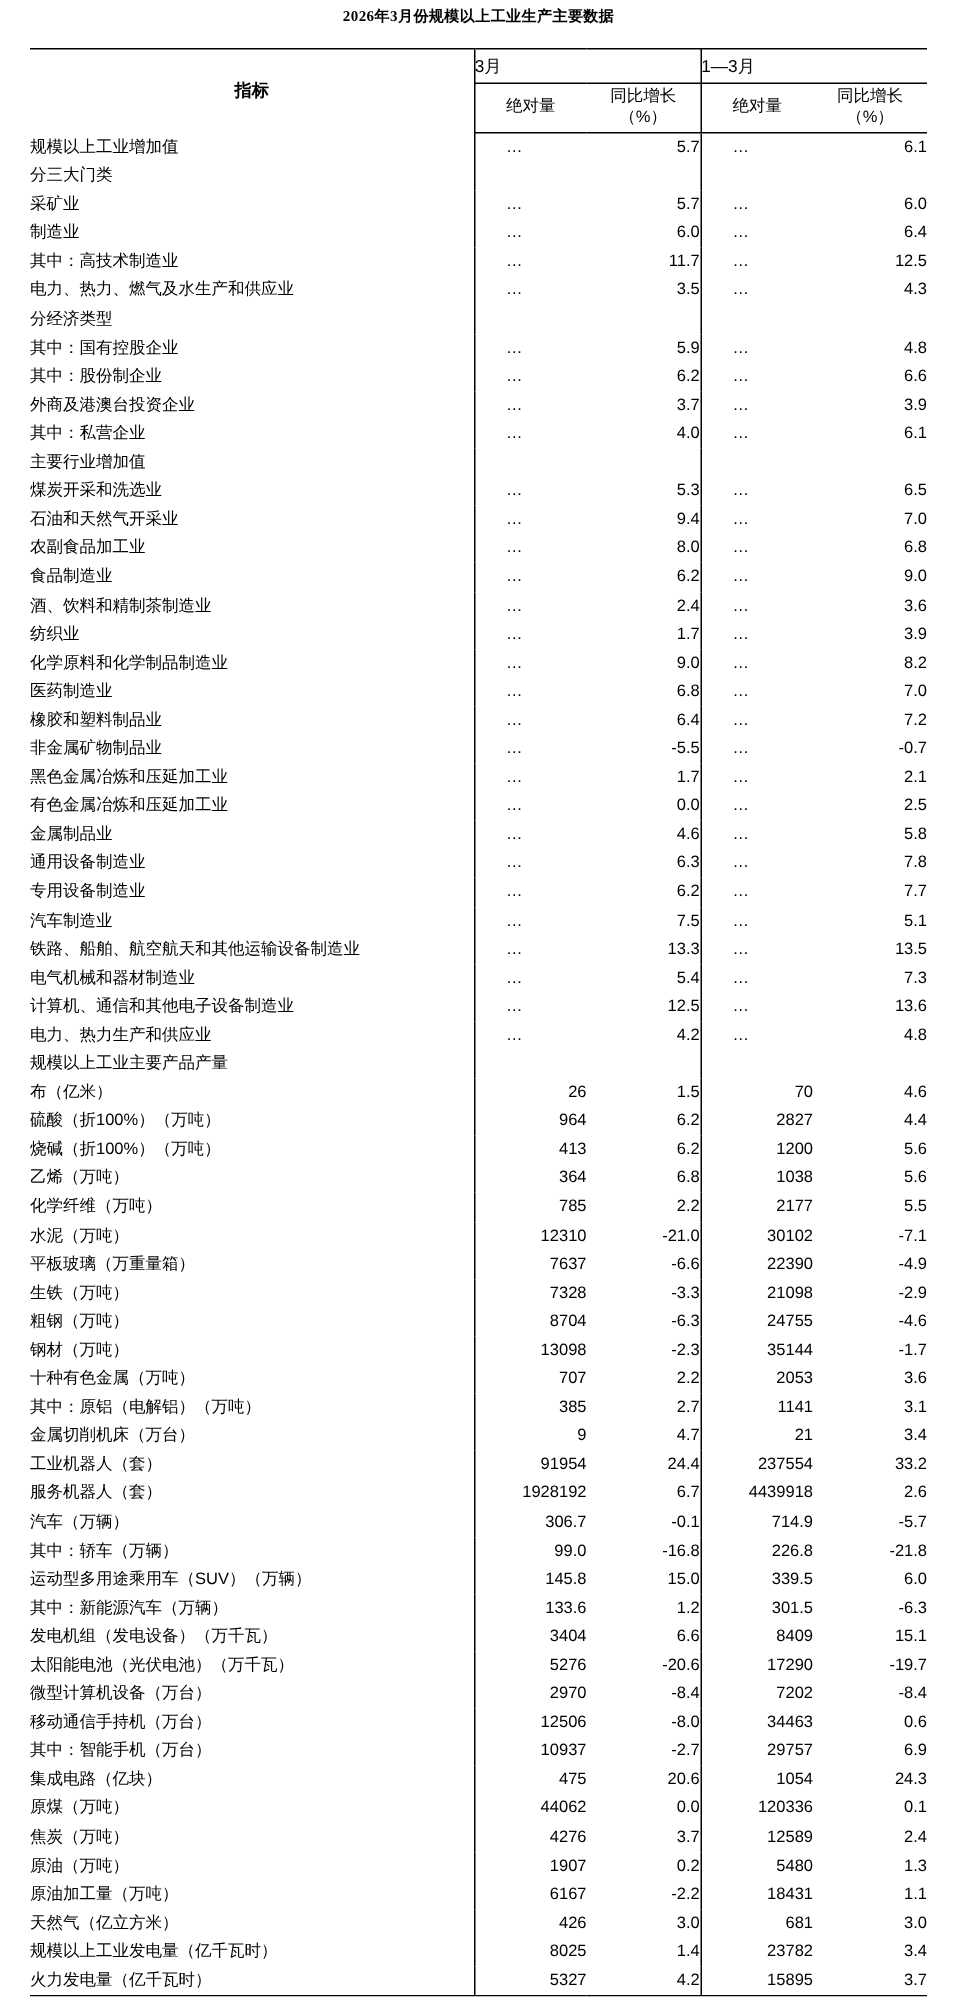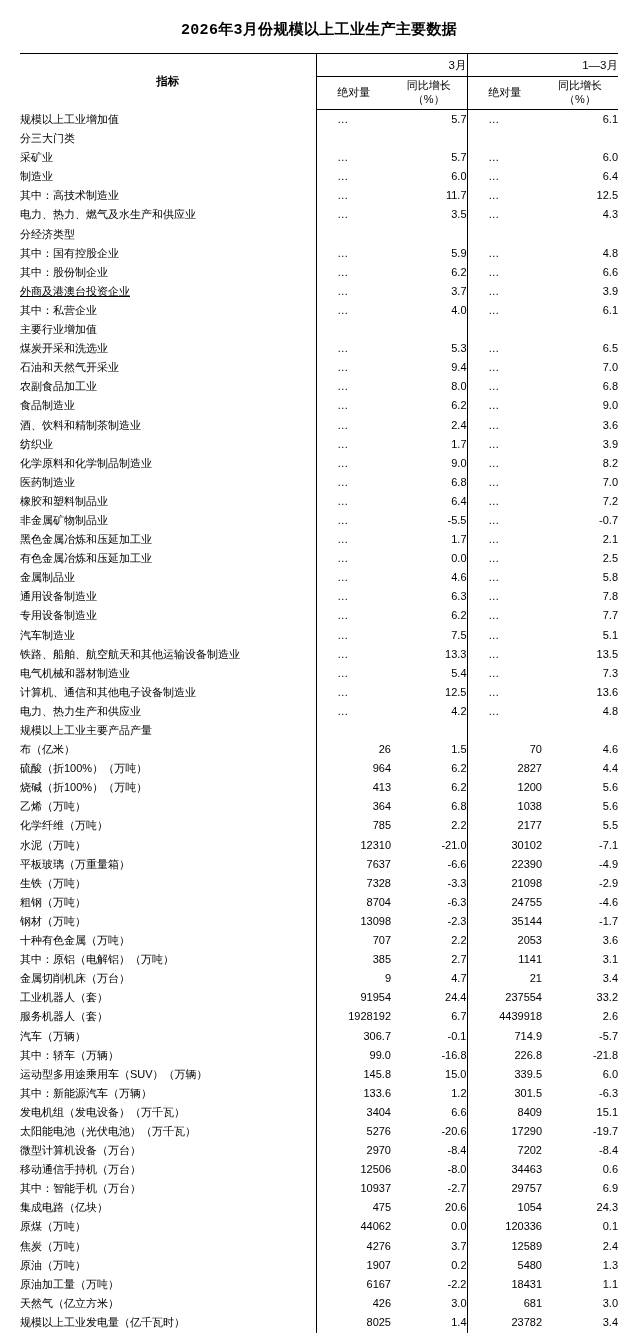--- a/index.html
+++ b/index.html
@@ -13,25 +13,25 @@
     color: #000000;
     -webkit-font-smoothing: antialiased;
   }
   .page {
     width: 638px;
     box-sizing: border-box;
     padding: 0;
   }
   .doc-title {
     text-align: center;
-    font-size: 15px;
+    font-size: 10px;
     font-weight: bold;
-    padding: 20px 20px 14px 20px;
+    padding: 4px 20px 14px 20px;
     letter-spacing: 0.3px;
-    font-family: Liberation Mono, monospace;
+    font-family: Liberation Serif, serif;
   }
   table.data {
     border-collapse: collapse;
     width: 598px;
     margin: 0 20px 0 20px;
     font-size: 11px;
     table-layout: fixed;
   }
   table.data col.c-ind { width: 296px; }
   table.data col.c-v { width: 75px; }
@@ -42,21 +42,21 @@
   table.data th, table.data td {
     padding: 0;
     vertical-align: middle;
   }
   .hdr-top th {
     border-top: 1.6px solid #000;
     border-bottom: 1px solid #000;
     height: 22px;
     font-weight: normal;
     font-size: 11.5px;
-    text-align: right;
+    text-align: left;
   }
   .hdr-sub th {
     border-bottom: 1.6px solid #000;
     height: 32px;
     font-weight: normal;
     font-size: 11px;
     text-align: center;
     line-height: 1.25;
   }
   .hdr-top th.ind-cell {
@@ -88,21 +88,21 @@
     line-height: 19.1px;
     white-space: nowrap;
   }
   td.num.dots {
     text-align: center;
     padding-right: 22px;
   }
   .lvl0 { padding-left: 2px; }
   .lvl1 { padding-left: 12px; }
   .lvl2 { padding-left: 24px; }
-  .lvl3 { padding-left: 48px; text-decoration: underline; }
+  .lvl3 { padding-left: 48px; }
   .lvl4 { padding-left: 62px; }
   tbody tr:last-child td {
     border-bottom: 1.6px solid #000;
   }
 </style>
 </head>
 <body>
 
 <div class="page">
 

